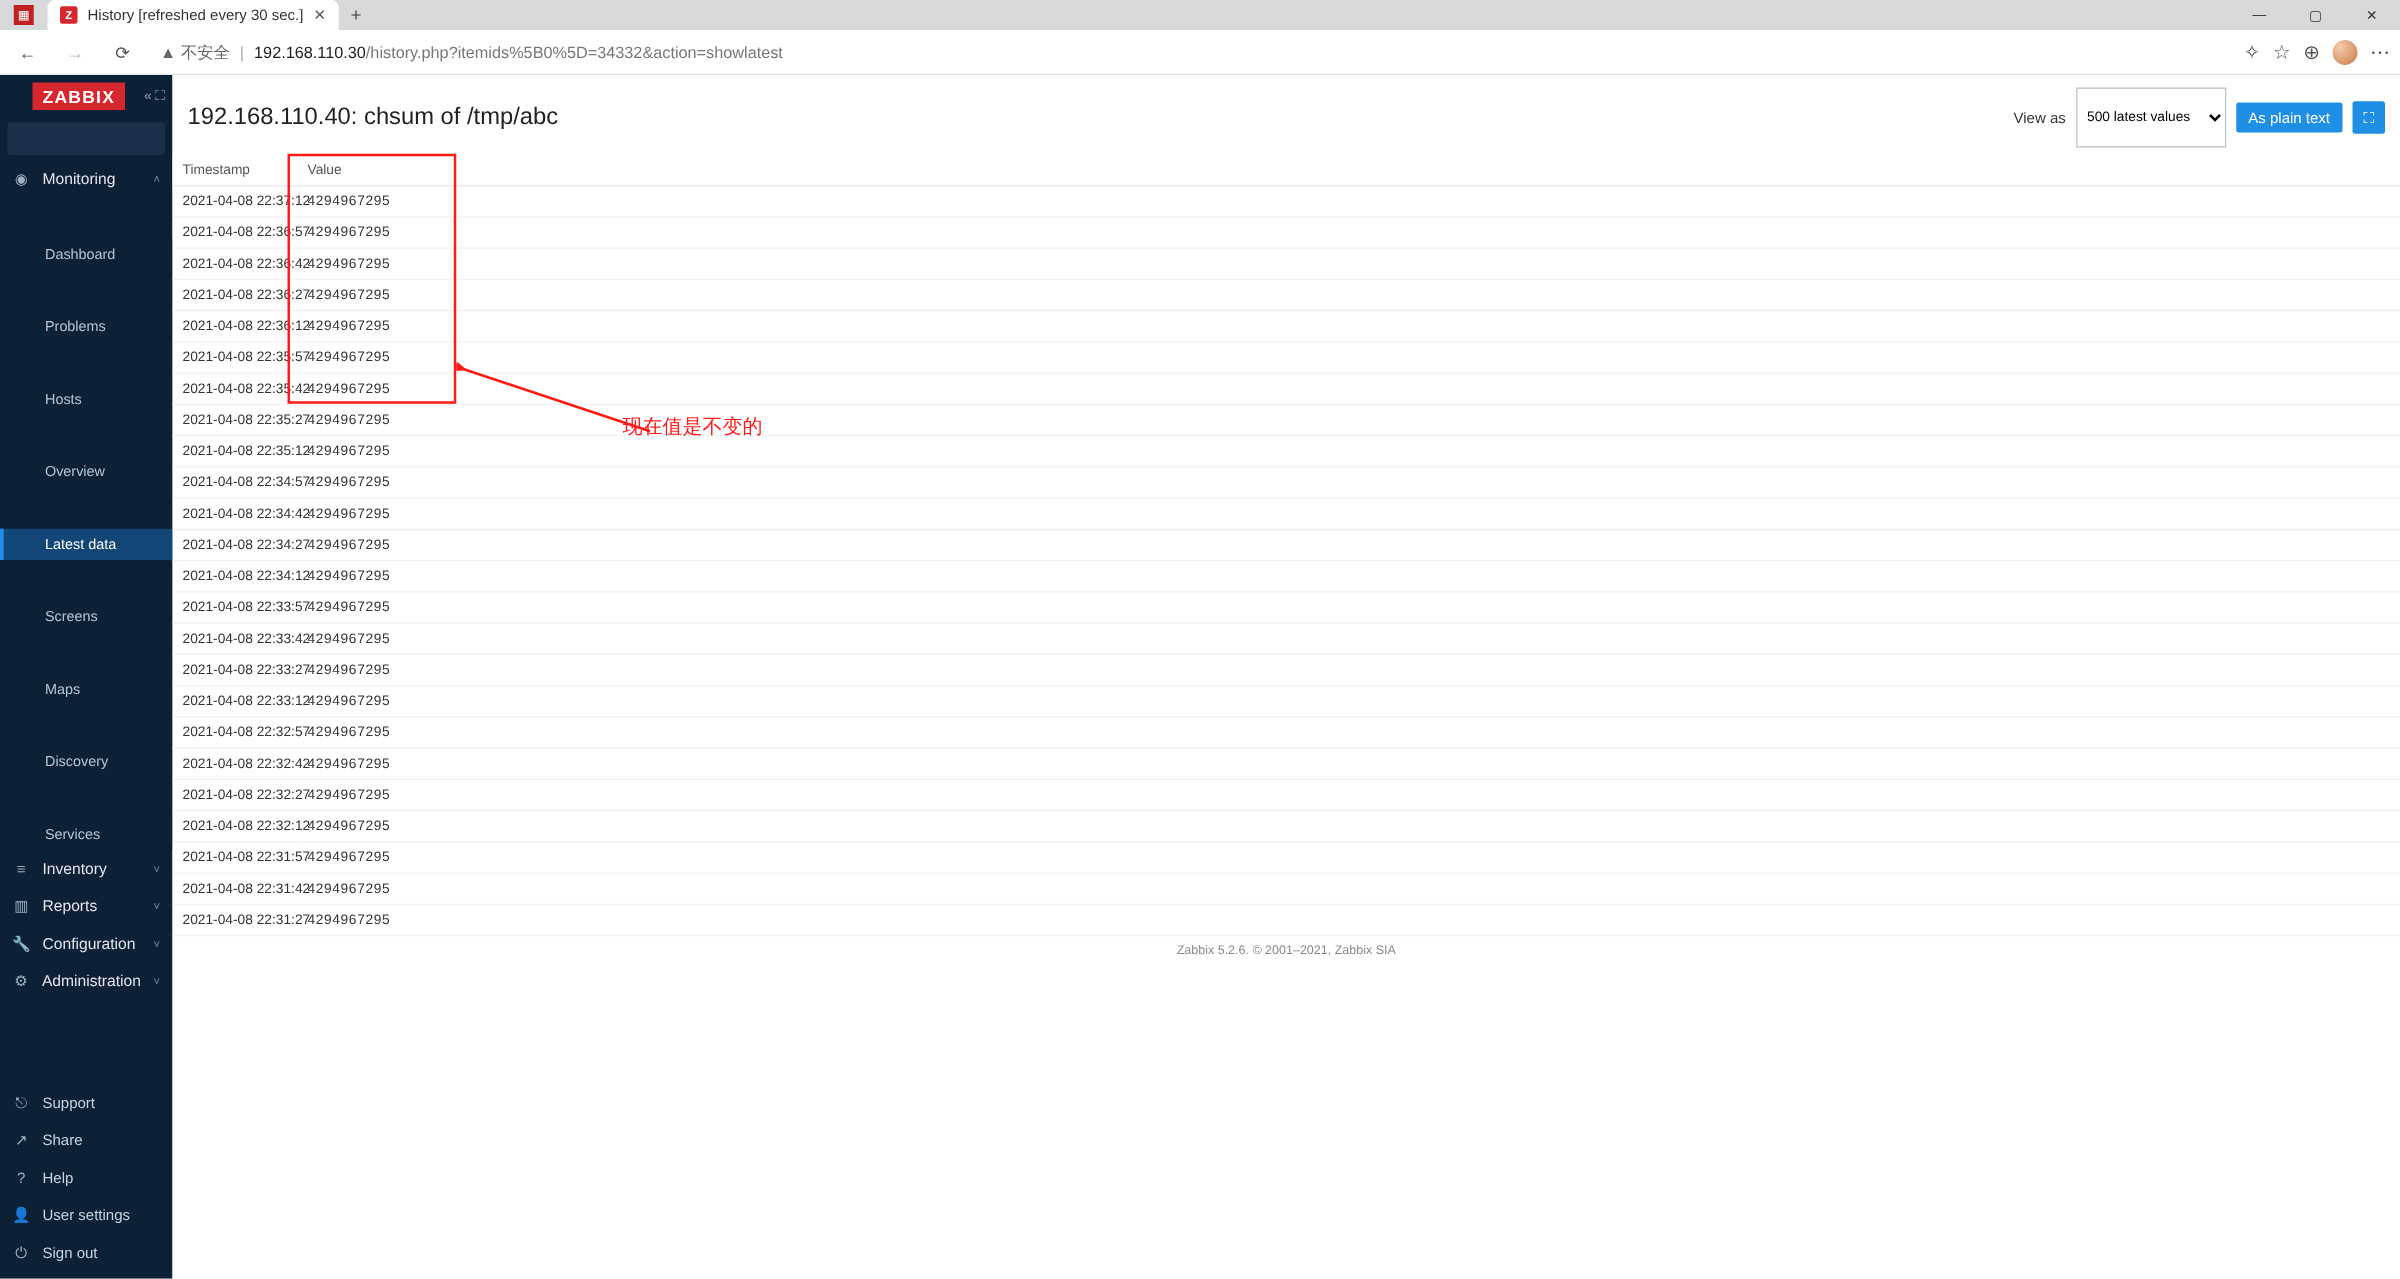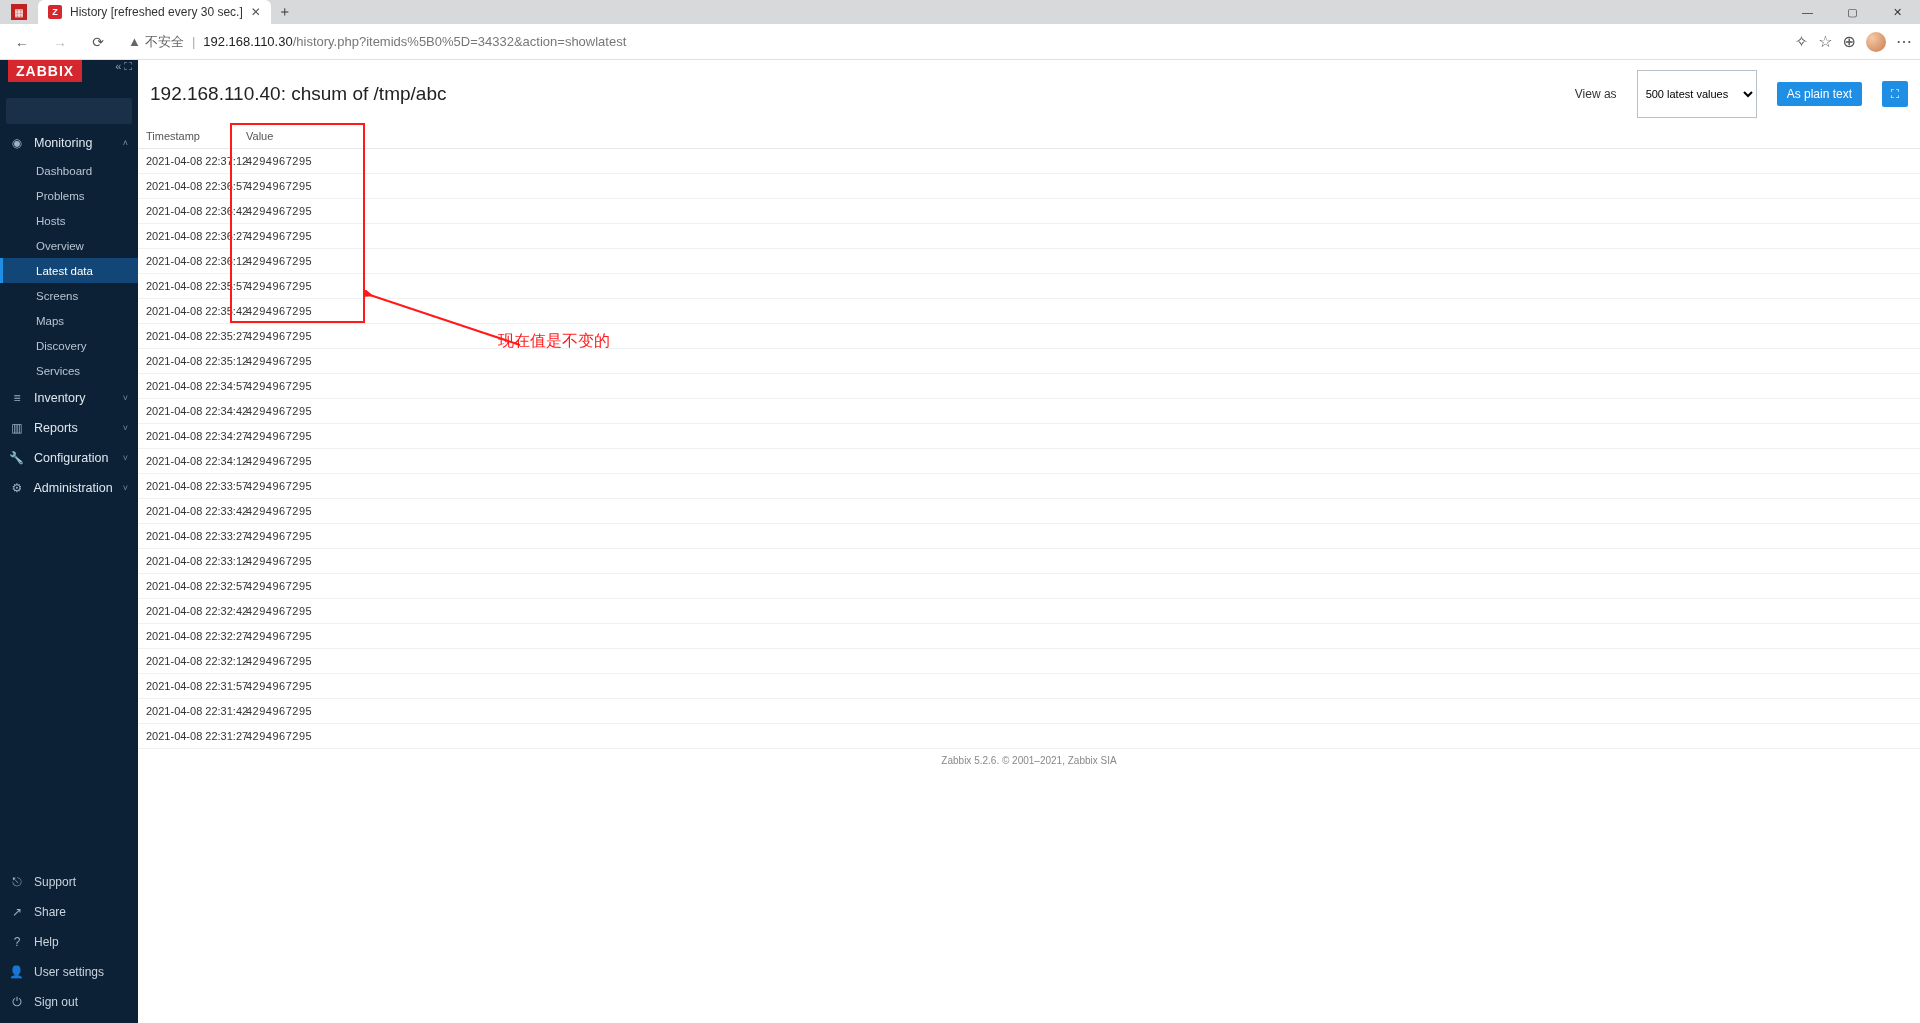--- a/index.html
+++ b/index.html
@@ -25,41 +25,41 @@
 .url-text { color:#222; }
 .url-text .path { color:#777; }
 .addr-right { display:flex; gap:10px; align-items:center; color:#555; }
 .addr-right .avatar { width:20px; height:20px; border-radius:50%; background: radial-gradient(circle at 30% 30%, #f5c9a8, #c97b4a); }
 
 
 .app { display:flex; height: calc(100% - 60px); }
 
 
 .sidebar { width: 138px; background:#0c2036; color:#c9d4de; display:flex; flex-direction:column; font-size:12px; }
-.side-header { display:flex; align-items:flex-start; height:34px; padding-left:8px; gap:4px;}
+.side-header { display:flex; align-items:center; height:34px; padding-left:26px; gap:4px;}
 .logo { background:#d6272f; color:#fff; font-weight:bold; font-size:14px; letter-spacing:1px; padding:3px 8px; }
 .collapse-icons { margin-left:auto; margin-right:6px; display:flex; gap:4px; color:#8fa3b7; font-size:11px;}
 .search { margin:4px 6px; background:#1a3049; height:26px; border-radius:2px; display:flex; align-items:center; padding:0 8px; color:#7a8fa5;}
 .search input { flex:1; background:transparent; border:none; outline:none; color:#c9d4de; font-size:12px;}
 .nav-group { }
 .nav-item { display:flex; align-items:center; height:30px; padding:0 10px; gap:10px; color:#e0e7ee; cursor:pointer; }
 .nav-item .chev { margin-left:auto; font-size:9px; color:#7a8fa5; transition:transform .2s;}
 .nav-item.top { font-size:12.5px;}
 .nav-sub { background:#0c2036; }
-.nav-sub .sub-item { display:flex; align-items:center; height:25px; padding-left:36px; font-size:11.5px; color:#b8c5d2; cursor:pointer;}
+.nav-sub .sub-item { display:flex; align-items:center; height:25px; padding-left:36px; font-size:11.5px; color:#b8c5d2; cursor:pointer;margin-top:33px;}
 .nav-sub .sub-item.active { background:#124676; border-left:3px solid #1f8fe6; padding-left:33px; color:#fff;}
 .nav-icon { width:14px; display:inline-flex; justify-content:center; font-size:12px; color:#9fb2c5;}
 .side-bottom { margin-top:auto; padding-bottom:6px;}
 .side-bottom .nav-item { height:30px; font-size:12px; color:#c9d4de;}
 
 
 .main { flex:1; overflow:auto; background:#fff; position:relative;}
 .page-head { display:flex; align-items:center; padding:10px 12px 6px 12px; }
 .page-title { font-size:19px; color:#222; }
-.head-controls { margin-left:auto; display:flex; align-items:center; gap:20px; font-size:12px; color:#333;}
+.head-controls { margin-left:auto; display:flex; align-items:center; gap:8px; font-size:12px; color:#333;}
 .head-controls select { font-size:11px; padding:16px 4px; border:1px solid #b8c0c8; background:#fff; min-width:120px;}
 .btn-primary { background:#1f8fe6; color:#fff; border:none; padding:5px 10px; font-size:12px; cursor:pointer; border-radius:2px;}
 .fullscreen-btn { width:26px; height:26px; background:#1f8fe6; color:#fff; display:flex; align-items:center; justify-content:center; border-radius:2px; cursor:pointer; font-size:12px;}
 
 
 .data-table { width:100%; border-collapse:collapse; font-size:11px; color:#333; table-layout:fixed;}
 .data-table th { text-align:left; font-weight:normal; color:#555; padding:6px 8px; border-bottom:1px solid #e6e8ea; background:#fff;margin-left:29px;}
 .data-table th:first-child { width:100px; }
 .data-table td { padding:6px 8px; border-bottom:1px solid #f0f1f3; white-space:nowrap;}
 .data-table td.ts { width:100px; color:#333; }

